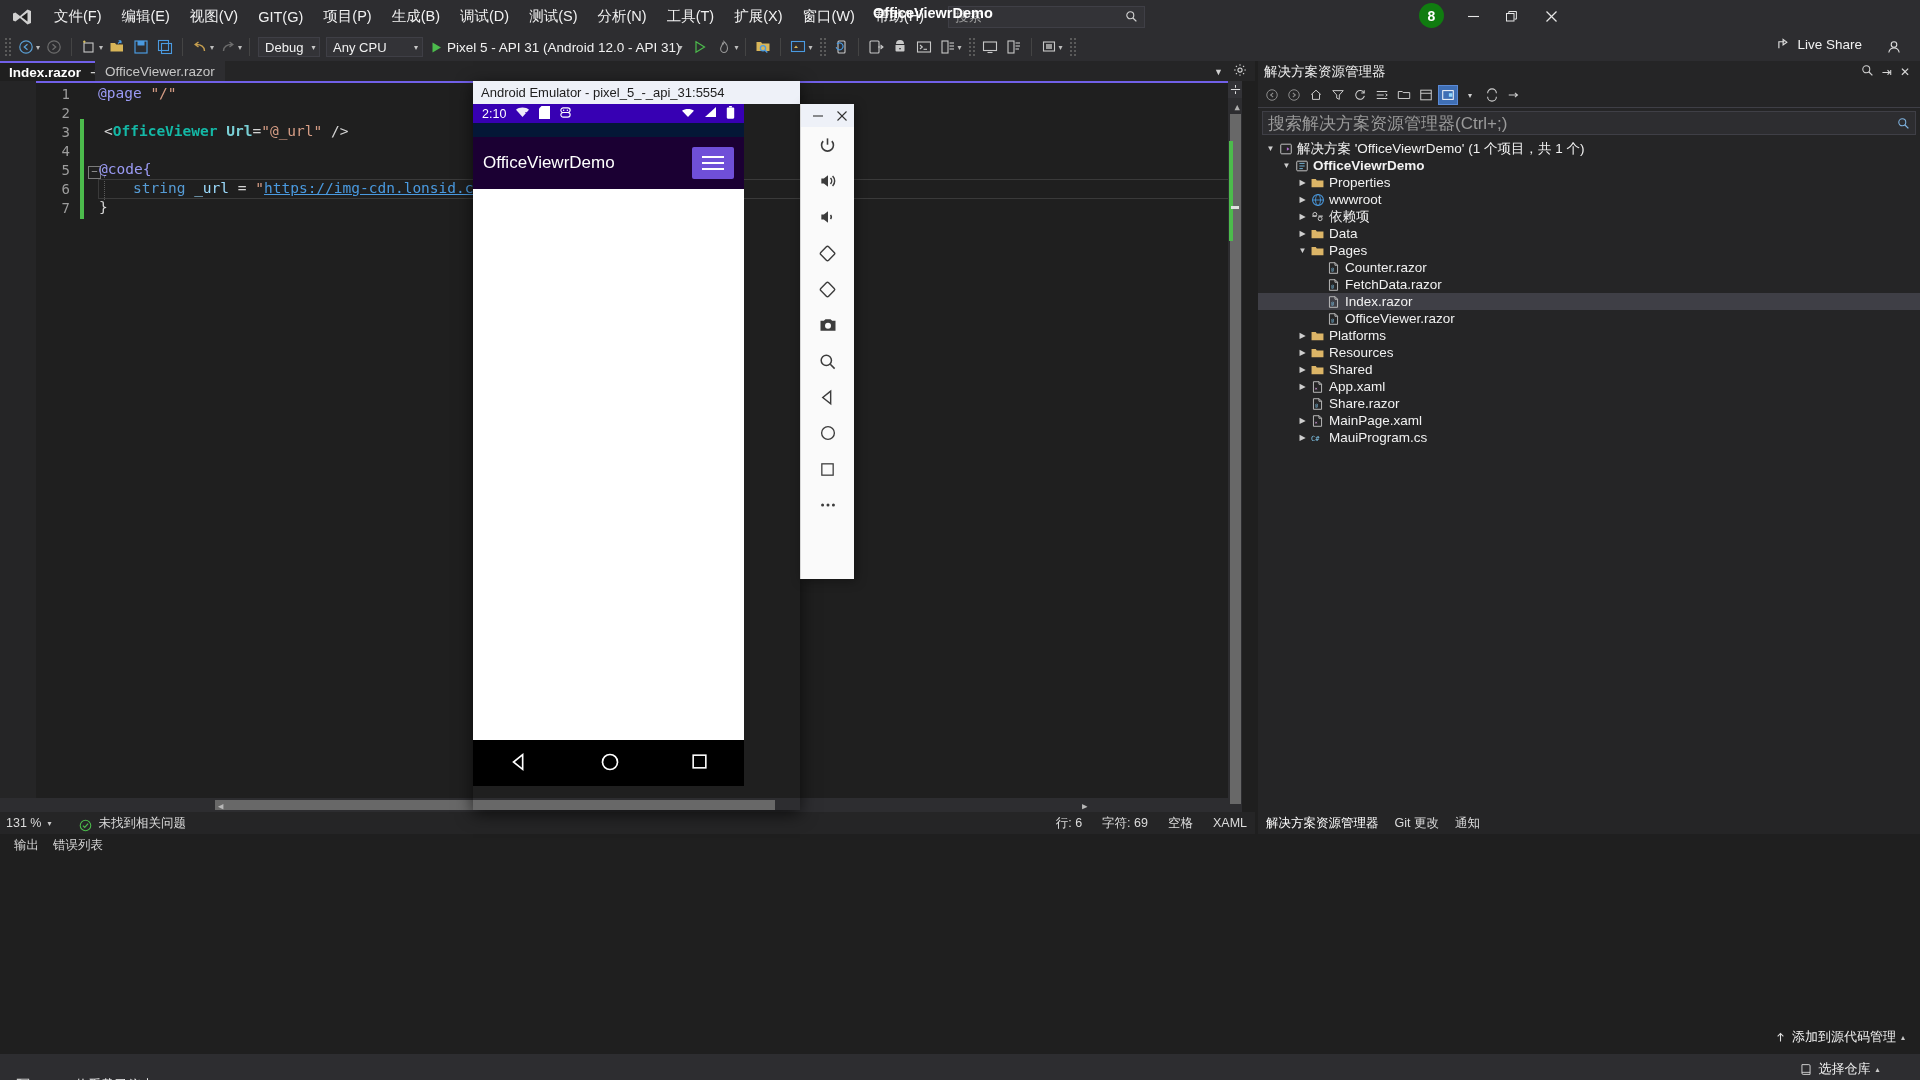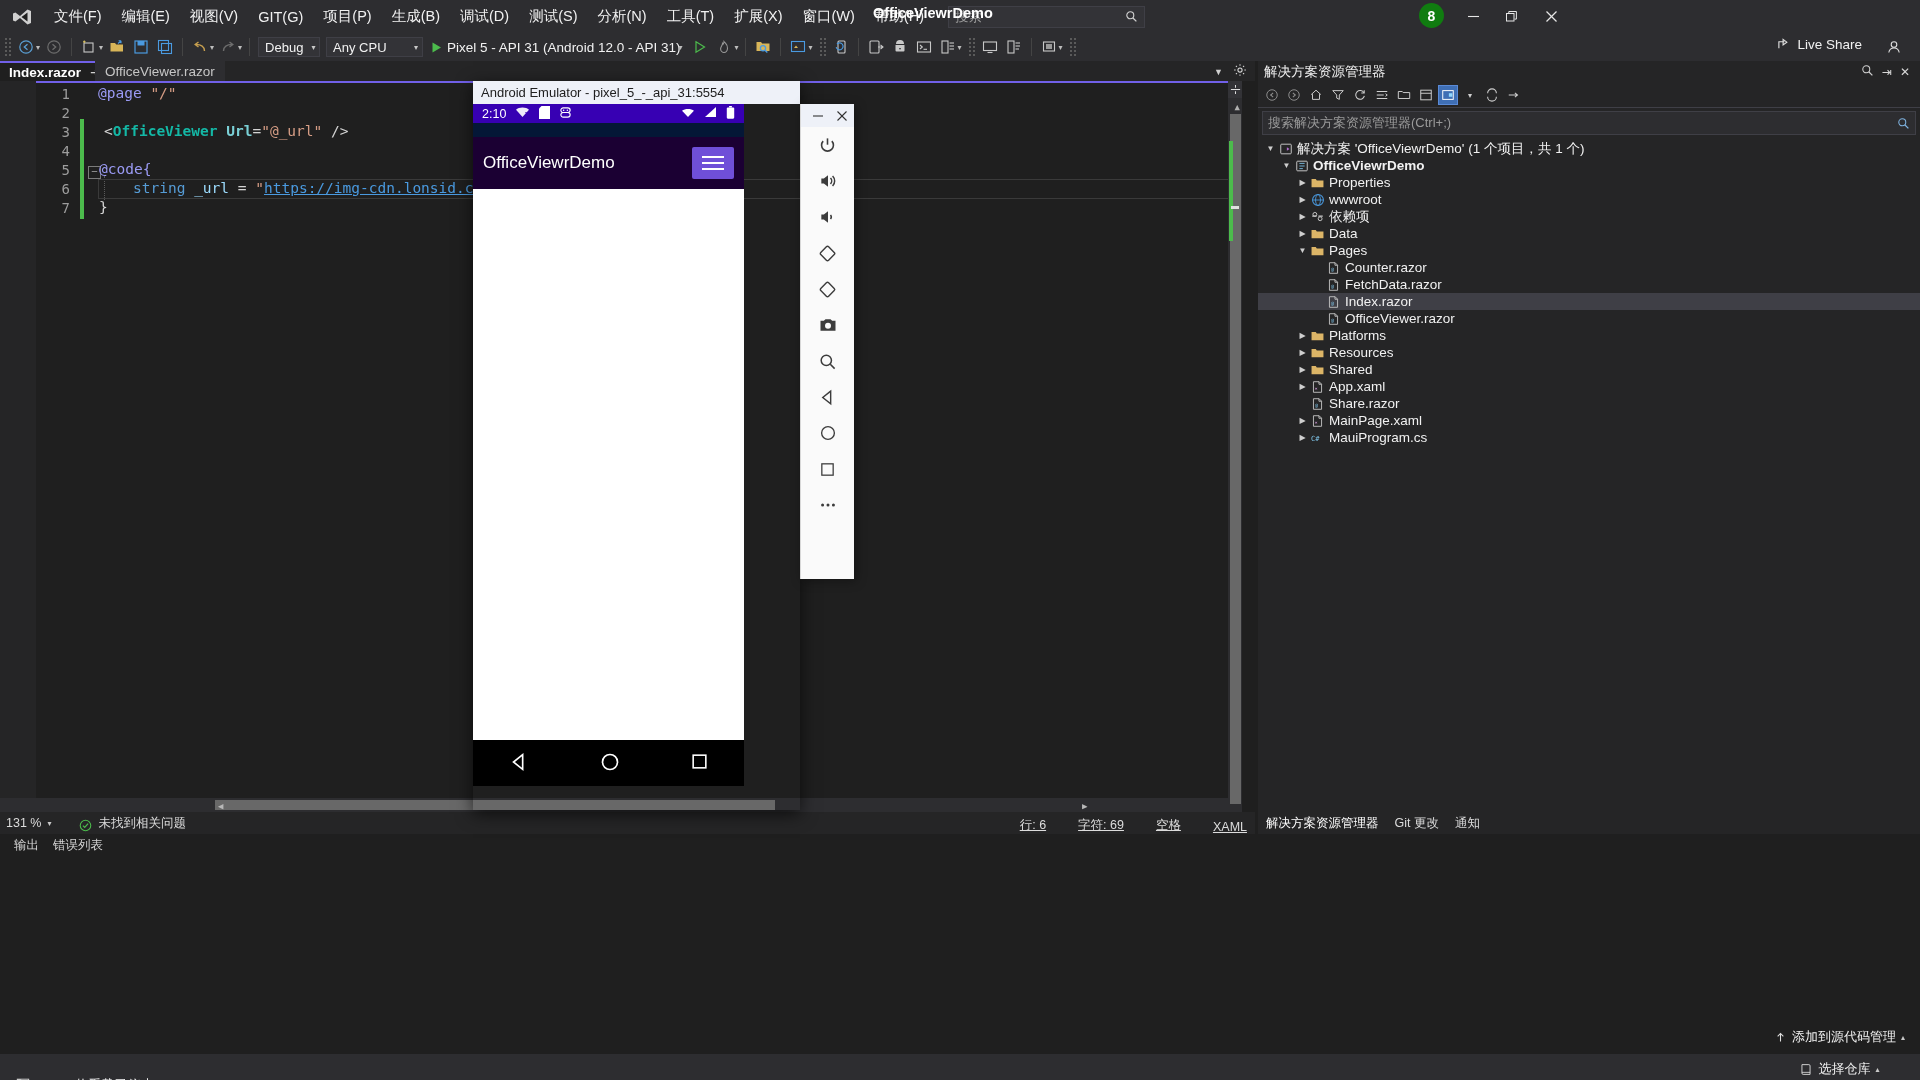--- a/index.html
+++ b/index.html
@@ -71,35 +71,35 @@
   .ed-vthumb{position:absolute;right:1px;width:11px;background:#686868;}
   .ed-marker{position:absolute;right:3px;width:8px;height:3px;background:#e0e0e0;}
   .ed-split{position:absolute;right:0;top:0;width:14px;height:17px;background:#333337;display:flex;align-items:center;justify-content:center;color:#dcdcdc;font-size:10px;}
   .ed-hscroll{position:absolute;left:0;bottom:0;height:14px;width:1228px;background:#2d2d30;}
   .ed-hthumb{position:absolute;left:0;bottom:2px;height:10px;background:#686868;}
 
   
   .ed-status{position:absolute;left:0;top:812px;width:1255px;height:22px;background:#252526;display:flex;align-items:center;font-size:12.5px;color:#dcdcdc;}
   .zoomcombo{display:flex;align-items:center;margin-left:6px;gap:6px;}
   .errsum{display:flex;align-items:flex-end;margin-left:28px;gap:6px;}
-  .ed-status-right{position:absolute;right:0;top:0;height:22px;display:flex;align-items:flex-end;gap:32px;padding-right:8px;text-decoration:underline;}
+  .ed-status-right{position:absolute;right:0;top:0;height:22px;display:flex;align-items:center;gap:20px;padding-right:8px;}
 
   
   .bottomtabs{position:absolute;left:0;top:834px;width:1255px;height:22px;background:#1f1f1f;display:flex;align-items:center;gap:14px;padding-left:14px;font-size:12.5px;color:#d4d4d4;}
 
   
   .se{position:absolute;left:1258px;top:61px;width:662px;height:751px;background:#252526;}
   .se-head{height:22px;display:flex;align-items:center;padding:0 6px;font-size:13.5px;color:#f1f1f1;}
   .se-head .sp{flex:1;}
   .se-head .ic{padding:0 4px;color:#d7d7d7;font-size:12px;}
   .se-toolbar{height:24px;display:flex;align-items:center;gap:2px;padding:0 4px;border-bottom:1px solid #3f3f46;}
   .se-tbtn{width:20px;height:20px;display:flex;align-items:center;justify-content:center;color:#cfcfcf;}
   .se-tbtn.active{background:#3f6fb5;border:1px solid #5a8ad6;box-sizing:border-box;}
   .se-search{height:22px;margin:3px 4px;background:#2d2d30;border:1px solid #3f3f46;display:flex;align-items:center;padding:0 5px;}
-  .se-search .ph{flex:1;color:#9a9a9a;font-size:13px;}
+  .se-search .ph{flex:1;color:#9a9a9a;font-size:17px;}
   .tree{padding-top:2px;font-size:13.5px;}
   .trow{height:17px;display:flex;align-items:center;white-space:nowrap;color:#f1f1f1;}
   .trow.sel{background:#3f3f46;}
   .tw{width:13px;display:flex;align-items:center;justify-content:center;color:#cfcfcf;font-size:8px;}
   .ticon{width:17px;display:flex;align-items:center;justify-content:center;}
   .tlabel{padding-left:3px;}
   .tlabel.b{font-weight:bold;}
 
   
   .se-bottom{position:absolute;left:1258px;top:812px;width:662px;height:22px;background:#252526;display:flex;align-items:center;gap:16px;padding-left:8px;font-size:12.5px;color:#dcdcdc;}

